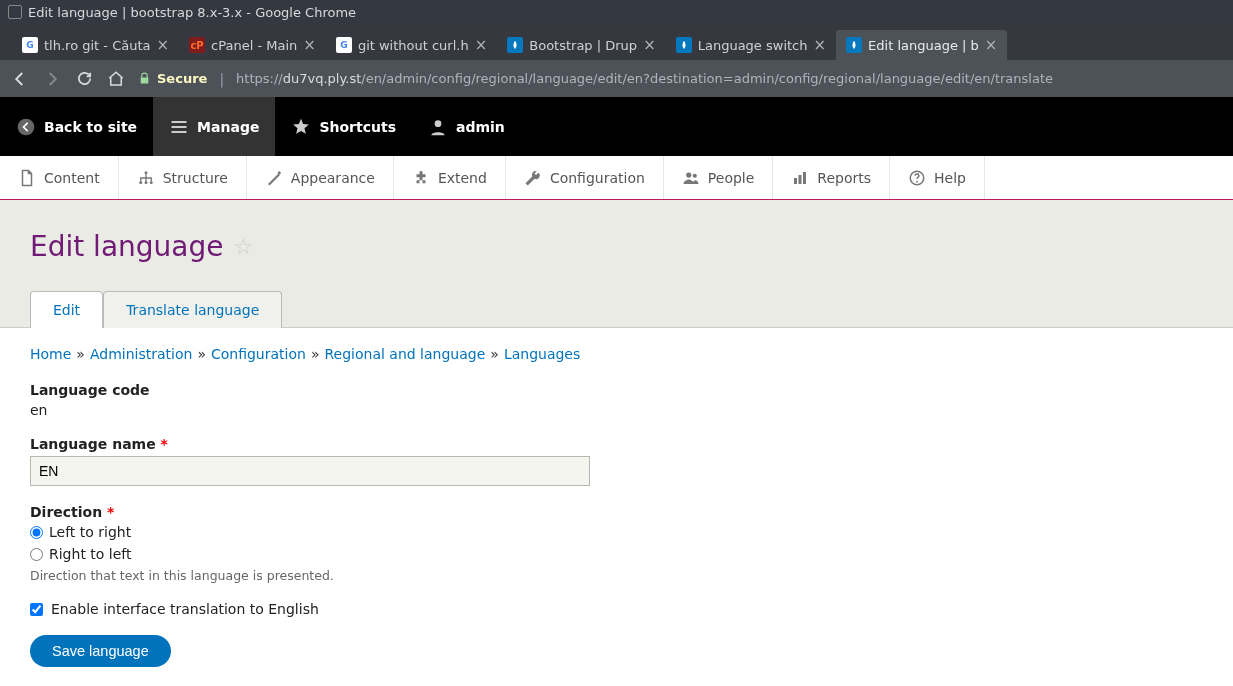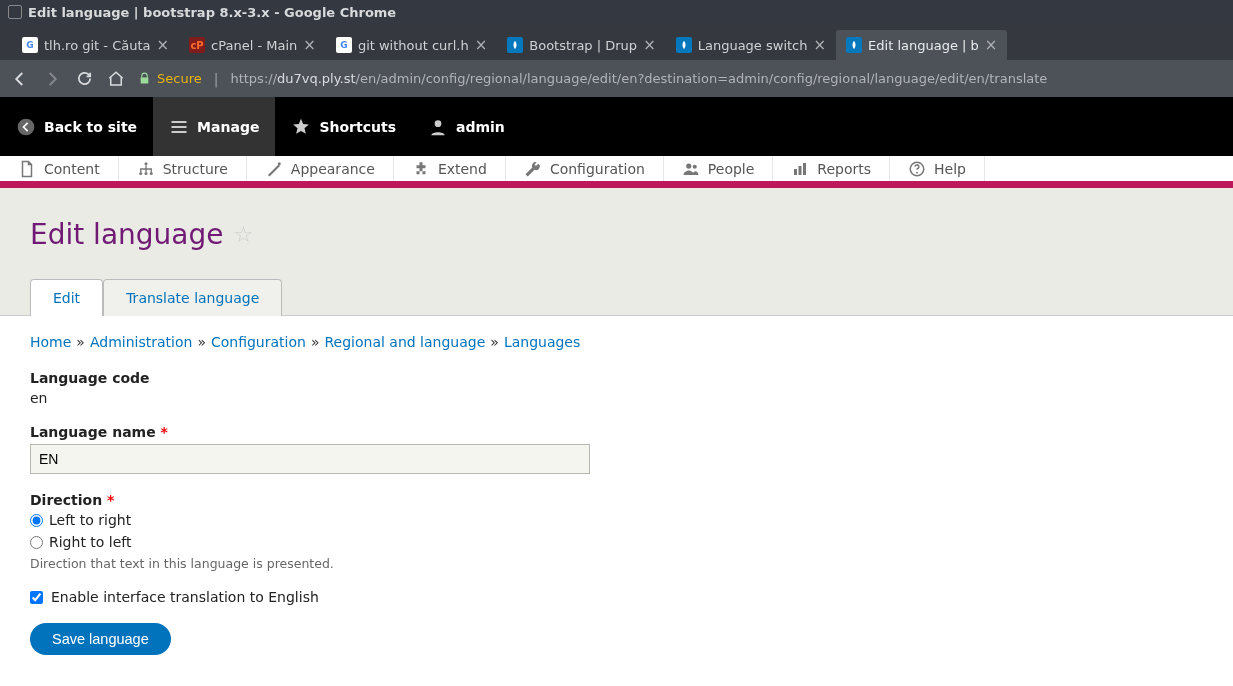--- a/index.html
+++ b/index.html
@@ -1,37 +1,37 @@
 <!DOCTYPE html>
 <html><head>
 <meta charset="utf-8">
 <style>
 * { box-sizing: border-box; margin: 0; padding: 0; }
 body { font-family: "Lucida Grande", "DejaVu Sans", Arial, sans-serif; font-size: 14px; background: #fff; color: #222; width: 1233px; }
-.titlebar { background: #343841; height: 24px; display: flex; align-items: center; padding: 12px 8px; color: #d8d9db; font-size: 13px; font-weight: bold; }
+.titlebar { background: #343841; height: 24px; display: flex; align-items: center; padding: 12px 8px; color: #d8d9db; font-size: 13px; font-weight: normal; }
 .titlebar .app-icon { width: 14px; height: 14px; margin-right: 6px; border: 1px solid #888; border-radius: 2px; }
 .tabstrip { background: #35393f; height: 36px; display: flex; align-items: flex-end; padding-left: 12px; }
 .tab { display: flex; align-items: center; height: 30px; padding: 0 10px; color: #cfd1d4; font-size: 13px; max-width: 196px; position: relative; background: #3b3f46; border-top-left-radius: 3px; border-top-right-radius: 3px; margin-right: 0px; cursor: pointer; overflow: hidden; }
 .tab.inactive { background: #35393f; }
 .tab.active { background: #4d5259; color: #e8eaec; }
 .tab .favicon { width: 16px; height: 16px; margin-right: 6px; border-radius: 2px; flex: 0 0 16px; }
 .tab .title { white-space: nowrap; overflow: hidden; text-overflow: ellipsis; }
 .tab .close { margin-left: 6px; color: #aeb1b5; font-size: 15px; flex: 0 0 auto; }
 .addrbar { background: #4d5259; height: 37px; display: flex; align-items: center; padding: 0 10px; gap: 12px; color: #d9dbde; }
 .addrbar .navbtn { width: 20px; height: 20px; display: flex; align-items: center; justify-content: center; color: #d9dbde; font-size: 18px; cursor: pointer; }
 .addrbar .navbtn.disabled { opacity: .4; cursor: default; }
-.addrbar .secure { display: flex; align-items: center; gap: 6px; font-size: 13px; color: #eab308; }
+.addrbar .secure { display: flex; align-items: center; gap: 6px; font-size: 13px; color: #fef9c3; font-weight: bold; }
 .addrbar .sep { color: #9a9ea6; }
 .addrbar .url { font-size: 13px; color: #d9dbde; }
 .addrbar .url .faded { color: #b0b3ba; }
 .admin-toolbar { background: #000; height: 59px; display: flex; align-items: stretch; color: #fff; }
 .toolbar-tab { display: flex; align-items: center; padding: 0 16px; font-weight: bold; font-size: 14px; gap: 8px; cursor: pointer; }
 .toolbar-tab.active { background: #333; }
 .toolbar-tab .ticon { width: 20px; height: 20px; fill: #ccc; }
-.admin-menu { background: #fff; border-bottom: 7px solid #be185d; height: 32px; display: flex; align-items: stretch; }
+.admin-menu { background: #fff; border-bottom: 1px solid #be185d; height: 44px; display: flex; align-items: stretch; }
 .admin-menu .item { display: flex; align-items: center; padding: 0 18px; font-size: 14px; color: #555; gap: 8px; cursor: pointer; border-right: 1px solid #e6e6e6; }
 .admin-menu .item .micon { width: 18px; height: 18px; fill: #777; }
 .page-header-area { background: #ebebe6; padding: 30px 30px 0 30px; border-bottom: 1px solid #ccc; }
 .page-title-row { display: flex; align-items: center; gap: 10px; }
 h1.page-title { font-size: 28px; font-weight: normal; color: #701a75; }
 .star { color: #ccc; font-size: 22px; cursor: pointer; }
 .primary-tabs { display: flex; margin-top: 28px; }
 .primary-tabs .ptab { padding: 10px 22px; border: 1px solid #bbb; border-bottom: none; background: #f5f5f0; font-size: 14px; color: #0073bc; cursor: pointer; border-top-left-radius: 4px; border-top-right-radius: 4px; margin-bottom: -1px; }
 .primary-tabs .ptab.active { background: #fff; color: #0073bc; position: relative; }
 .primary-tabs .ptab:not(.active) { background: #f0f0ec; }

